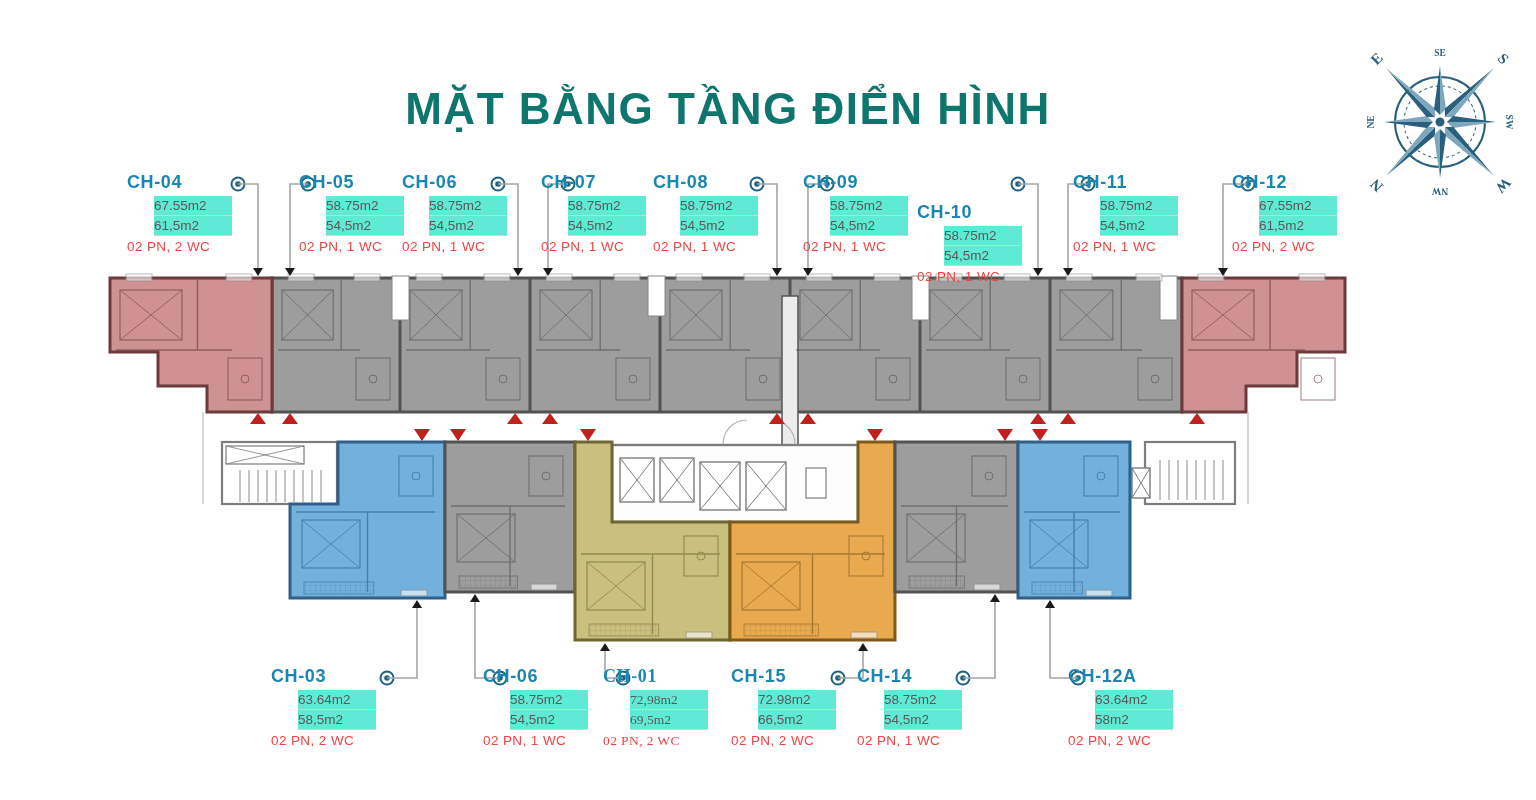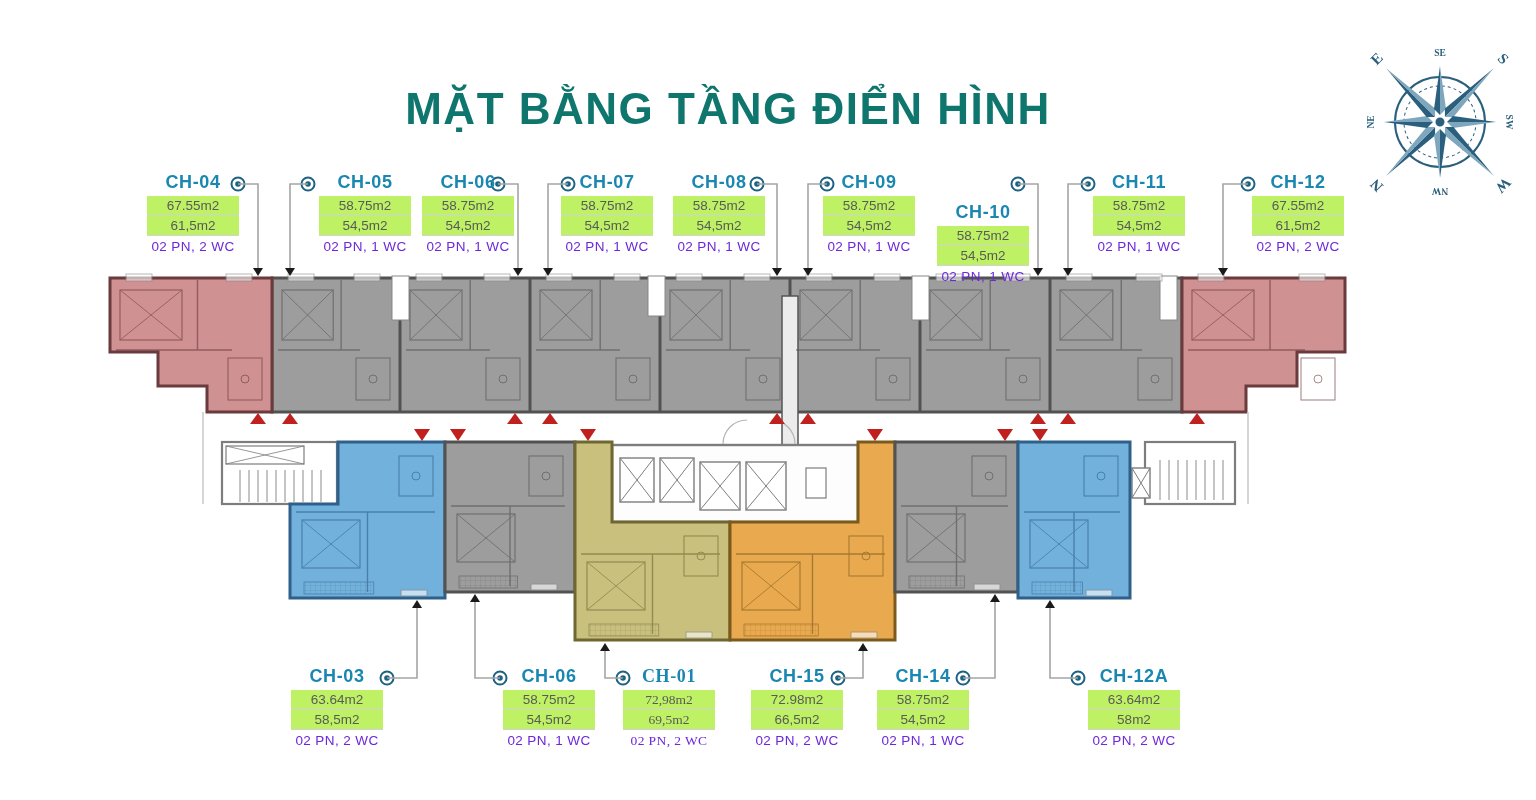--- a/index.html
+++ b/index.html
@@ -1,25 +1,25 @@
 <!DOCTYPE html>
 <html><head>
 <meta charset="utf-8">
 <style>
   html,body{margin:0;padding:0;background:#ffffff;}
   body{font-family:"Liberation Sans", sans-serif; -webkit-font-smoothing:antialiased;}
   .stage{position:relative;width:1536px;height:800px;background:#fff;overflow:hidden;}
   .title{position:absolute;left:728px;top:84px;transform:translateX(-50%);
          margin:0;font-size:44px;font-weight:bold;letter-spacing:1.5px;color:#0f766e;white-space:nowrap;}
   #plan-svg{position:absolute;left:0;top:0;width:1536px;height:800px;}
-  .unit-label{position:absolute;width:132px;margin-left:-66px;text-align:center;cursor:pointer;}
+  .unit-label{position:absolute;width:132px;margin-left:-66px;text-align:left;cursor:pointer;}
   .ul-name{font-size:18px;font-weight:bold;color:#1987b0;letter-spacing:.6px;margin-bottom:3px;}
-  .ul-box{width:92px;margin:0 auto;background:#bef264;color:#5a5a5a;font-size:13.5px;line-height:17px;
+  .ul-box{width:78px;margin:0 auto;background:#5eead4;color:#5a5a5a;font-size:13.5px;line-height:17px;
           padding:1px 0;border-bottom:1px solid #d2d2d2;}
-  .ul-cfg{font-size:13.5px;color:#6d28d9;margin-top:3px;letter-spacing:.4px;}
+  .ul-cfg{font-size:13.5px;color:#ef4444;margin-top:3px;letter-spacing:.4px;}
 </style>
 </head>
 <body>
 
 <div class="stage">
   <h1 class="title">MẶT BẰNG TẦNG ĐIỂN HÌNH</h1>
   <svg id="plan-svg" viewBox="0 0 1536 800">
       <defs>
         <pattern id="grid" width="5" height="5" patternUnits="userSpaceOnUse">
           <path d="M5 0H0V5" fill="none" stroke="#00000030" stroke-width="1"></path>

